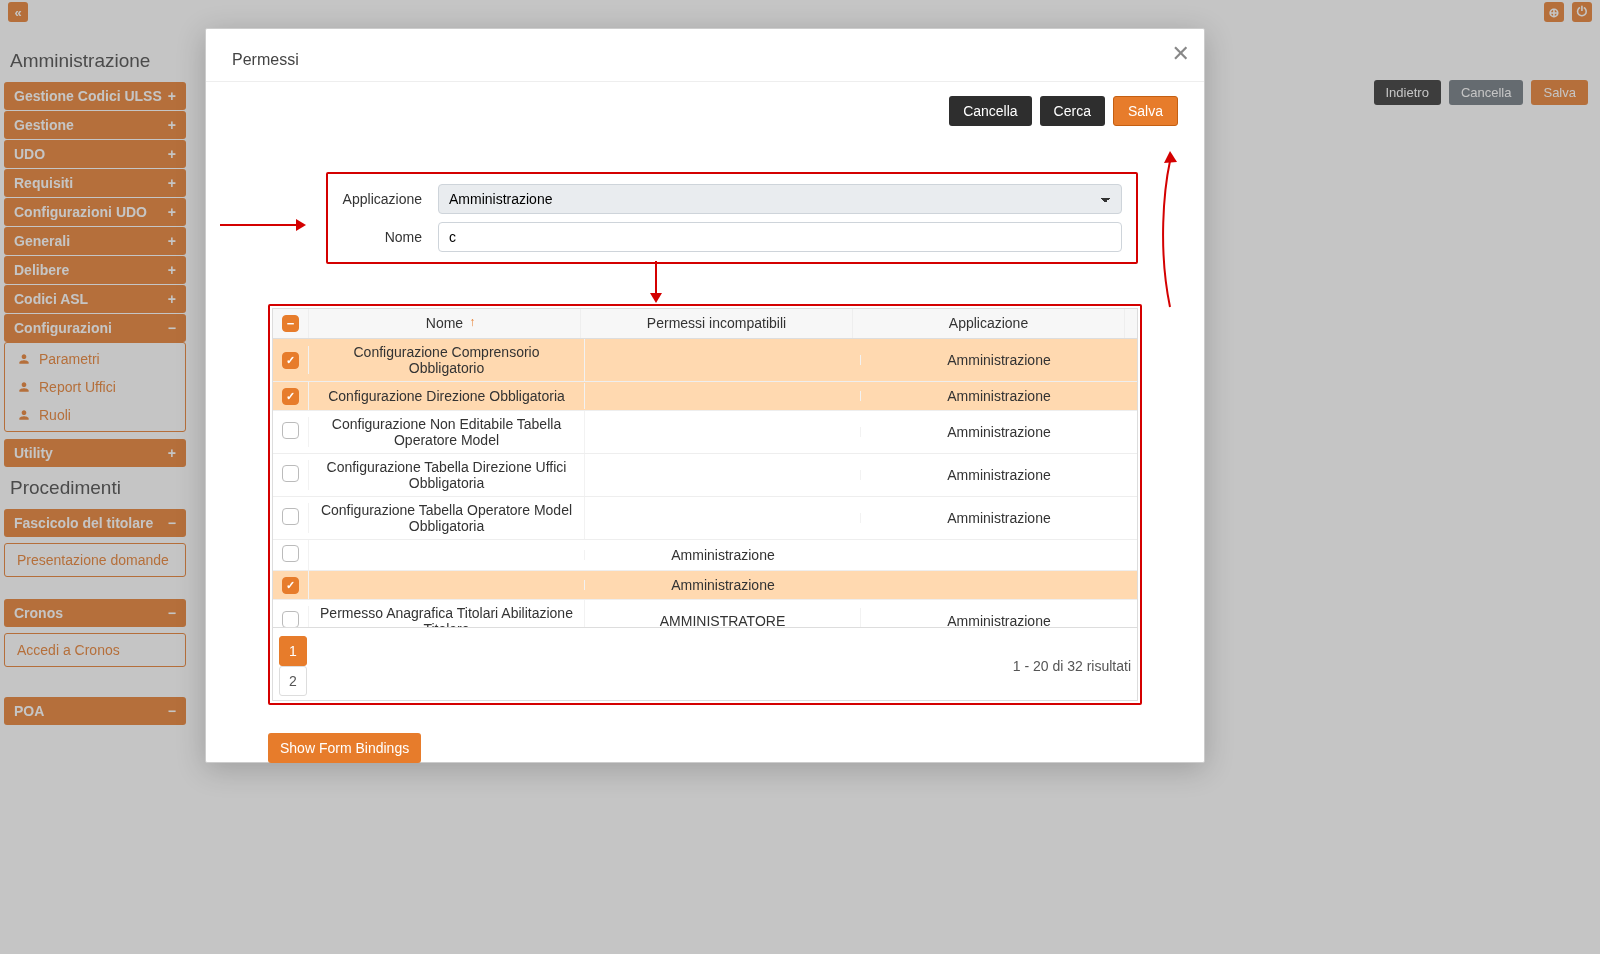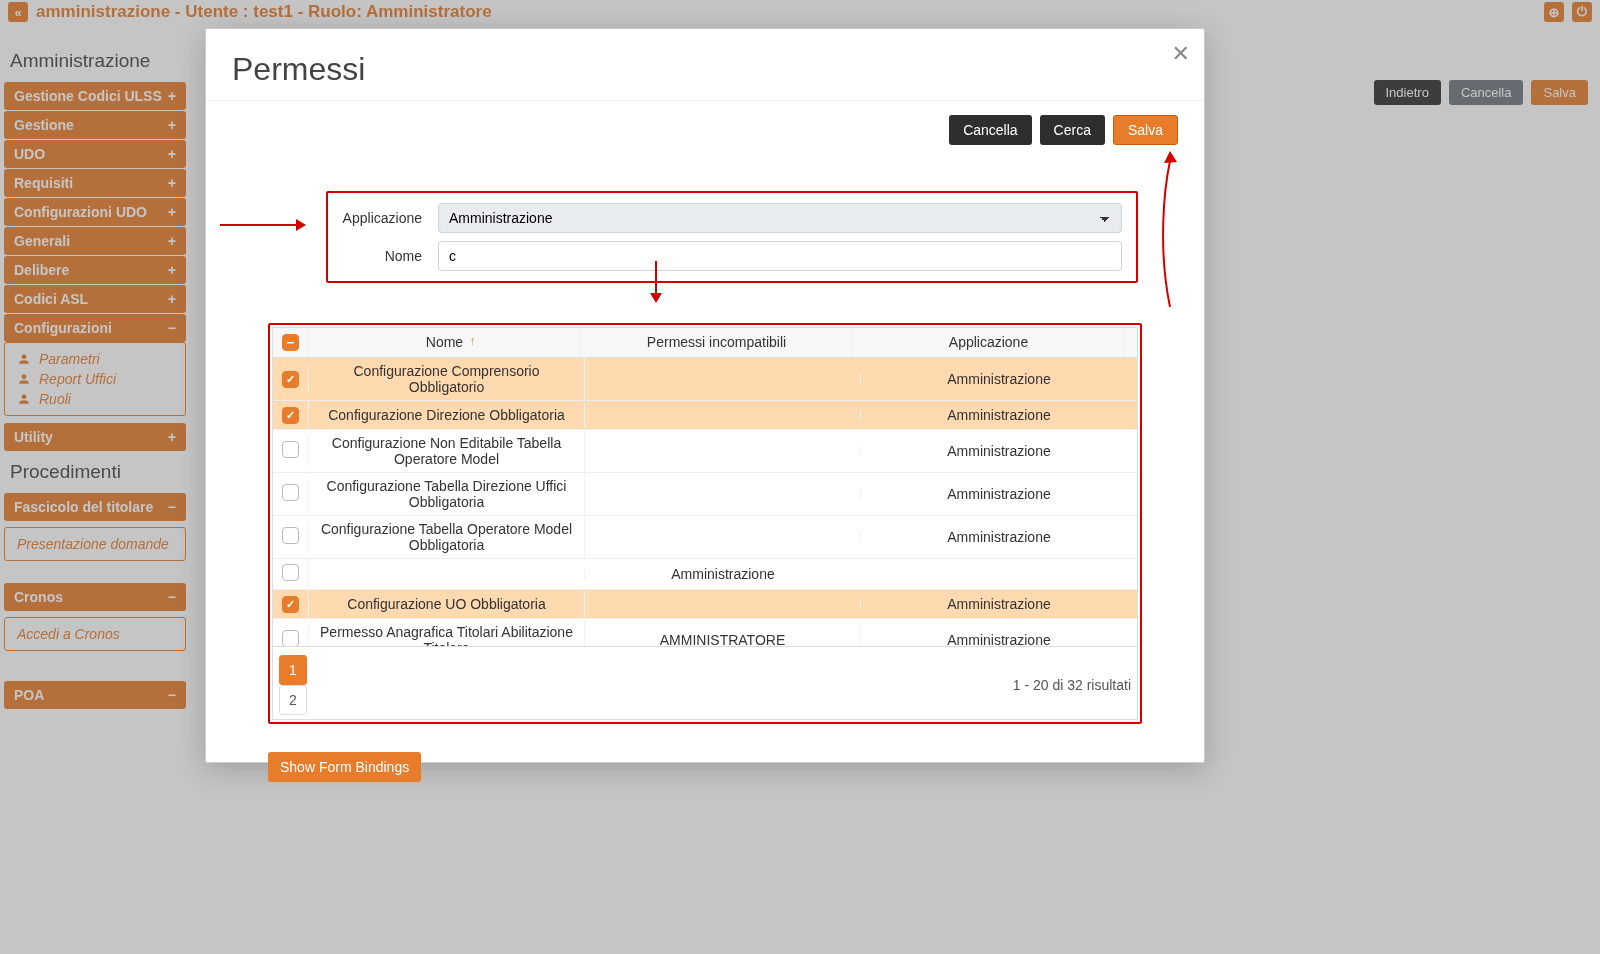--- a/index.html
+++ b/index.html
@@ -15,31 +15,31 @@
 html,body{margin:0;padding:0;width:1600px;height:954px;overflow:hidden;background:#fff;}
 
 .backdrop{position:absolute;inset:0;background:rgba(90,90,90,.35);pointer-events:none;}
 .topbar{position:absolute;top:0;left:0;right:0;height:24px;display:flex;align-items:center;padding:0 8px;gap:8px;color:var(--orange);font-weight:700;font-size:17px;}
 .topbar .sq{width:20px;height:20px;background:var(--orange);border-radius:3px;color:#fff;display:flex;align-items:center;justify-content:center;font-size:13px;}
 .topbar .spacer{flex:1;}
 .sidebar{position:absolute;left:4px;top:46px;width:182px;display:flex;flex-direction:column;gap:6px;font-size:14px;}
 .sidebar .section-title{color:#444;font-size:19px;padding:4px 6px;}
 .accordion{background:var(--orange);color:#fff;border-radius:3px;padding:6px 10px;display:flex;justify-content:space-between;align-items:center;font-weight:600;cursor:pointer;}
 .accordion .pm{font-weight:900;}
-.submenu{background:#fff;border:1px solid var(--orange);border-radius:3px;padding:6px 4px;display:flex;flex-direction:column;font-style:italic;}
+.submenu{background:#fff;border:1px solid var(--orange);border-radius:3px;padding:6px 4px;display:flex;flex-direction:column;gap:8px;}
 .submenu .item{display:flex;align-items:center;gap:8px;color:var(--orange);padding:2px 8px;cursor:pointer;}
 .submenu .item svg{width:14px;height:14px;fill:var(--orange);}
 .bg-buttons{position:absolute;right:12px;top:80px;display:flex;gap:8px;}
 .bg-buttons button{border:none;border-radius:3px;padding:5px 12px;color:#fff;font-size:13px;cursor:pointer;}
 .bg-buttons .dark{background:#2e2e2e;}
 .bg-buttons .gray{background:#6c757d;}
 .bg-buttons .orange{background:var(--orange);}
 
 .modal{position:absolute;left:205px;top:28px;width:1000px;height:735px;background:#fff;border:1px solid #ccc;border-radius:2px;box-shadow:0 6px 30px rgba(0,0,0,.2);padding:22px 26px 20px;display:flex;flex-direction:column;}
-.modal h2{margin:0 0 12px;font-weight:400;color:#444;font-size:32px;}
+.modal h2{margin:0 0 12px;font-weight:400;color:#444;font-size:16px;}
 .modal .close{position:absolute;right:14px;top:12px;font-size:22px;color:#888;cursor:pointer;}
 .modal hr{border:none;border-top:1px solid #eee;margin:0 -26px 14px;}
 .modal .actions{display:flex;justify-content:flex-end;gap:8px;margin-bottom:46px;}
 .modal .actions button{border:none;border-radius:3px;padding:6px 14px;color:#fff;font-size:14px;cursor:pointer;}
 .modal .actions .dark{background:#2e2e2e;}
 .modal .actions .orange{background:var(--orange);border:1px solid #c45f12;}
 
 .filter-frame{border:2px solid #d40000;border-radius:2px;padding:10px 14px;margin:0 40px 0 94px;}
 .filter-row{display:flex;align-items:center;margin-bottom:8px;}
 .filter-row:last-child{margin-bottom:0;}
@@ -76,21 +76,20 @@
 .show-bindings button{background:var(--orange);color:#fff;border:none;border-radius:3px;padding:7px 12px;font-size:14px;cursor:pointer;}
 
 .grid .body::-webkit-scrollbar{width:10px;}
 .grid .body::-webkit-scrollbar-thumb{background:#c9c9c9;border-radius:5px;}
 </style>
 </head>
 <body>
 
 <div class="topbar">
   <span class="sq">«</span>
-  <span>amministrazione - Utente : test1 - Ruolo: Amministratore</span>
   <span class="spacer"></span>
   <span class="sq">⊕</span>
   <span class="sq">⏻</span>
 </div>
 
 <div class="sidebar">
   <div class="section-title">Amministrazione</div>
   <div id="accordions">
       <div class="accordion">
         <span>Gestione Codici ULSS</span>
@@ -275,21 +274,20 @@
             <div></div>
             <div>Amministrazione</div>
           </div>
           <div class="row">
             <div><span class="cb"></span></div>
             <div></div>
             <div>Amministrazione</div>
           </div>
           <div class="row sel">
             <div><span class="cb ck"></span></div>
-            <div>Configurazione UO Obbligatoria</div>
             <div></div>
             <div>Amministrazione</div>
           </div>
           <div class="row">
             <div><span class="cb"></span></div>
             <div>Permesso Anagrafica Titolari Abilitazione Titolare</div>
             <div>AMMINISTRATORE</div>
             <div>Amministrazione</div>
           </div>
         </div>

